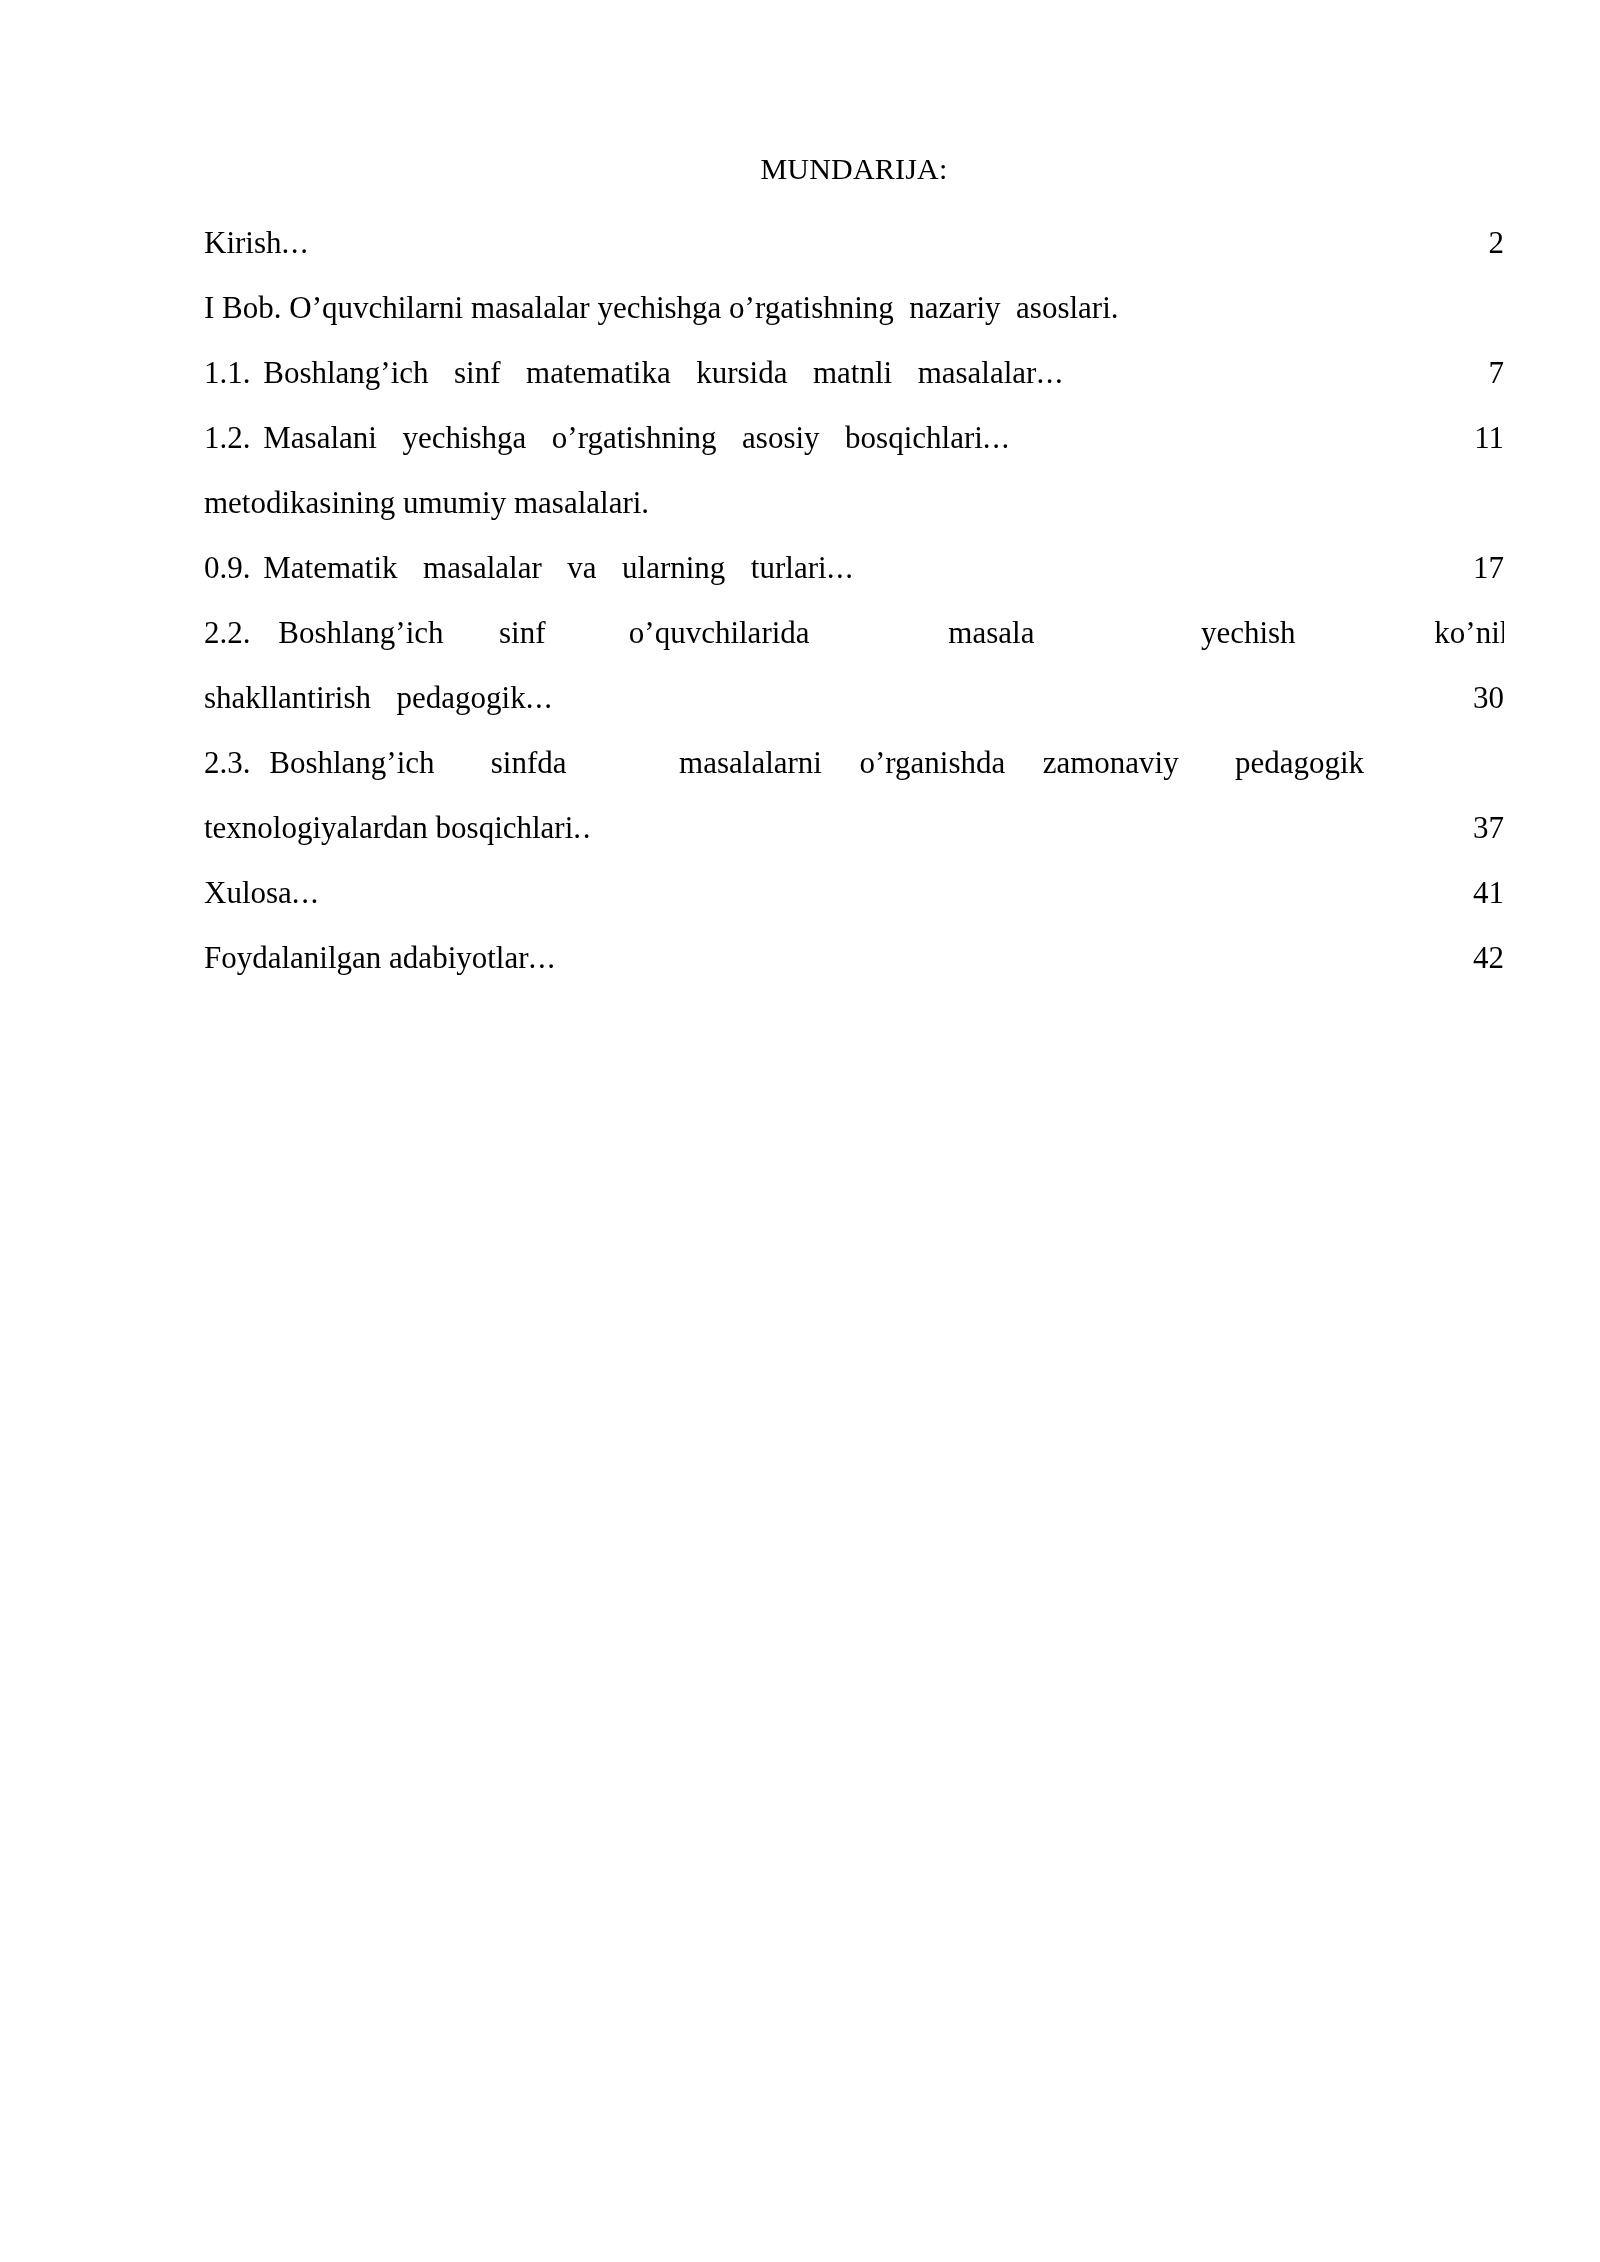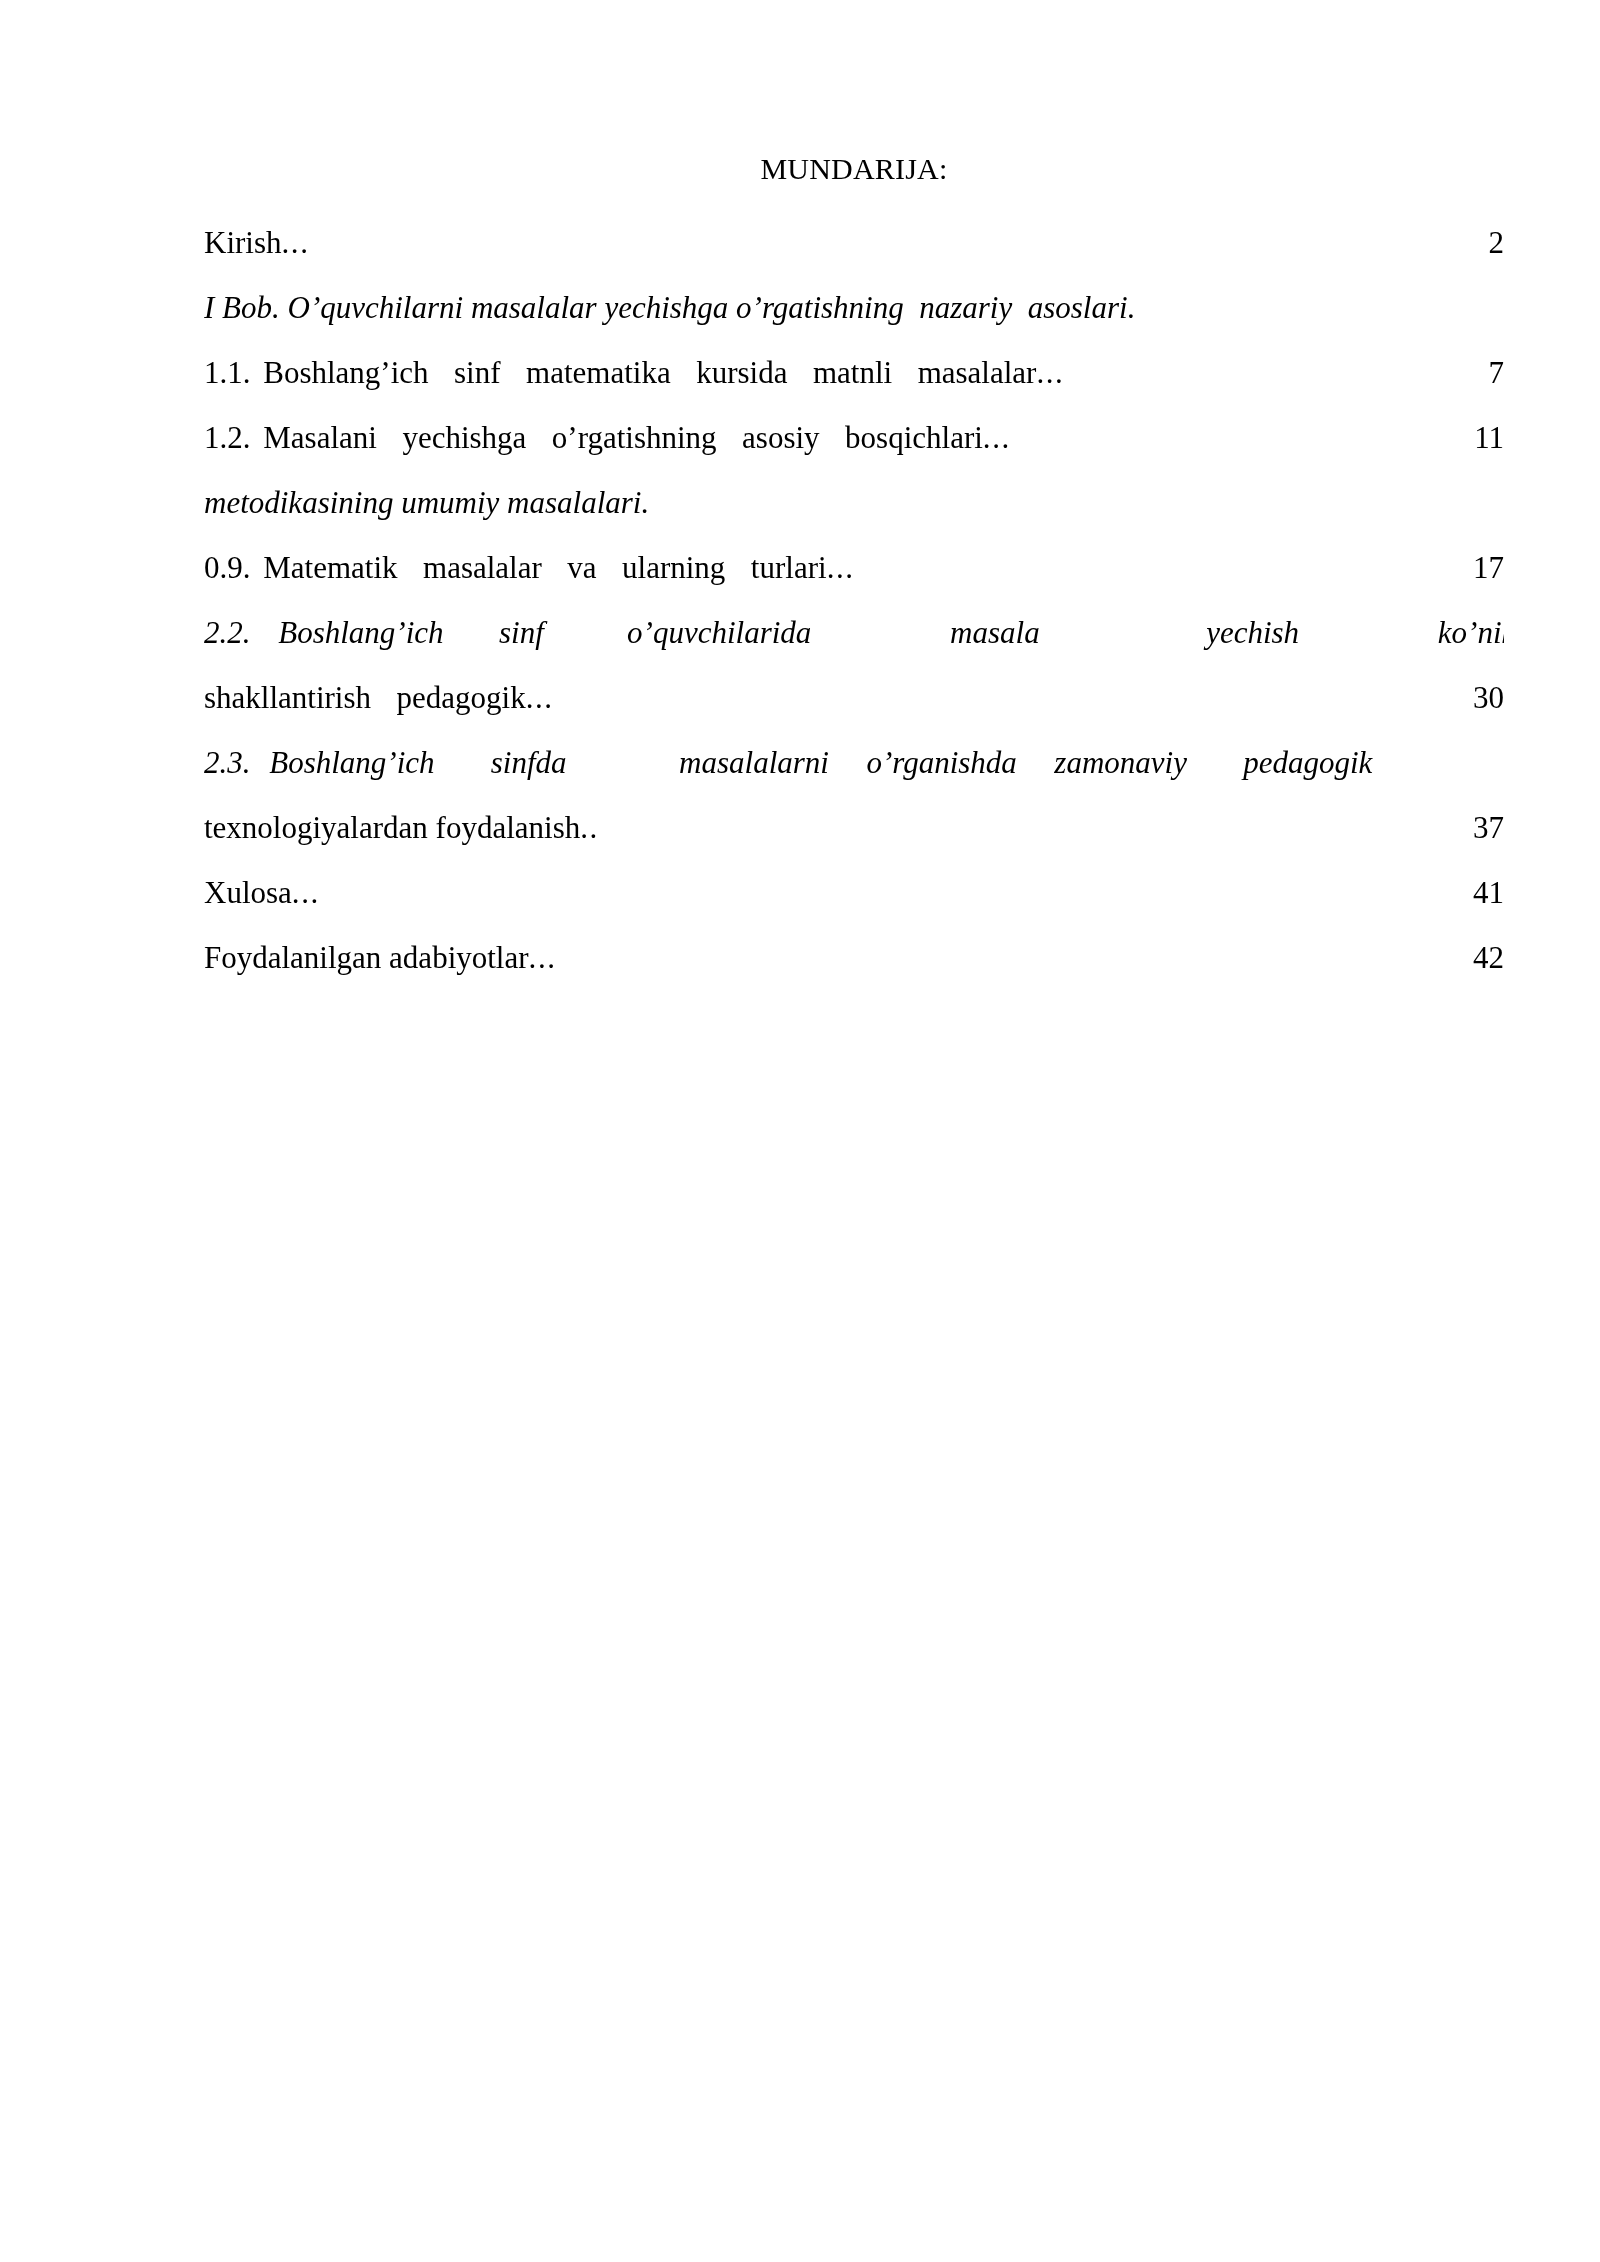--- a/index.html
+++ b/index.html
@@ -61,21 +61,20 @@
     margin: 0 0 0 0;
   }
   .pg {
     flex: 0 0 auto;
     padding-left: 0px;
     white-space: pre;
   }
   
   .plain {
     white-space: pre;
-    font-style: italic;
   }
   
   .ws-tight { word-spacing: 0px; }
   .ws-1 { word-spacing: 5px; }
   .ws-2 { word-spacing: 11px; }
   .ws-3 { word-spacing: 20px; }
 
   .footer {
     position: absolute;
     left: 0;
@@ -149,21 +148,21 @@
           <span class="pg">30</span>
         </div>
       </div>
 
       <div class="toc-line">
         <span class="plain ws-2">2.3. Boshlang’ich   sinfda      masalalarni  o’rganishda  zamonaviy   pedagogik</span>
       </div>
 
       <div class="toc-line">
         <div class="leader-row">
-          <span class="lbl ws-tight">texnologiyalardan foydalanish</span>
+          <span class="lbl ws-tight">texnologiyalardan bosqichlari</span>
           <span class="dots">..</span>
           <span class="pg">37</span>
         </div>
       </div>
 
       <div class="toc-line">
         <div class="leader-row">
           <span class="lbl ws-tight">Xulosa</span>
           <span class="dots">...</span>
           <span class="pg">41</span>

